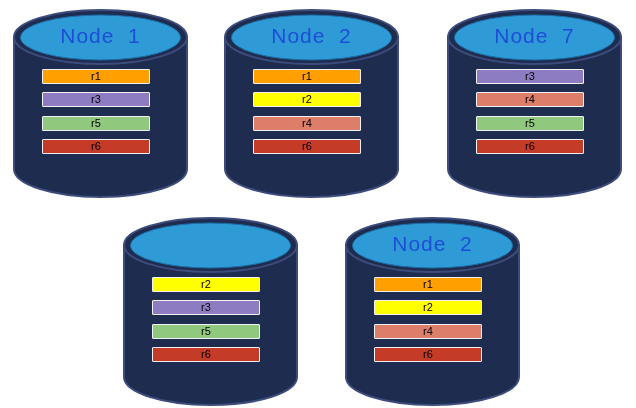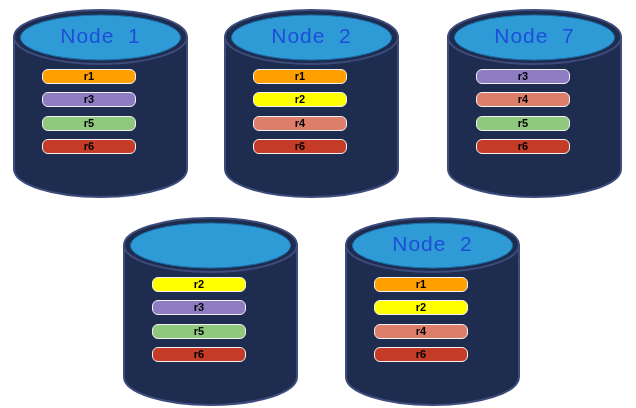--- a/index.html
+++ b/index.html
@@ -41,30 +41,30 @@
     text-align: center;
     font-size: 21px;
     letter-spacing: 1px;
     color: #1d4ed8;
     white-space: pre;
     user-select: none;
   }
   .bar {
     position: absolute;
     left: 30px;
-    width: 94px;
+    width: 108px;
     height: 15px;
     box-sizing: border-box;
     border: 1px solid #f2f2f2;
-    border-radius: 6px;
+    border-radius: 1px;
     display: flex;
     align-items: center;
     justify-content: center;
     font-size: 11px;
-    font-weight: bold;
+    font-weight: normal;
     color: #000000;
     line-height: 1;
     user-select: none;
   }
   .bar:nth-child(1) { top: 61px; }
   .bar:nth-child(2) { top: 84px; }
   .bar:nth-child(3) { top: 108px; }
   .bar:nth-child(4) { top: 131px; text-align: center; }
   
   #node-0 { left: 12px;  top: 8px;   }

